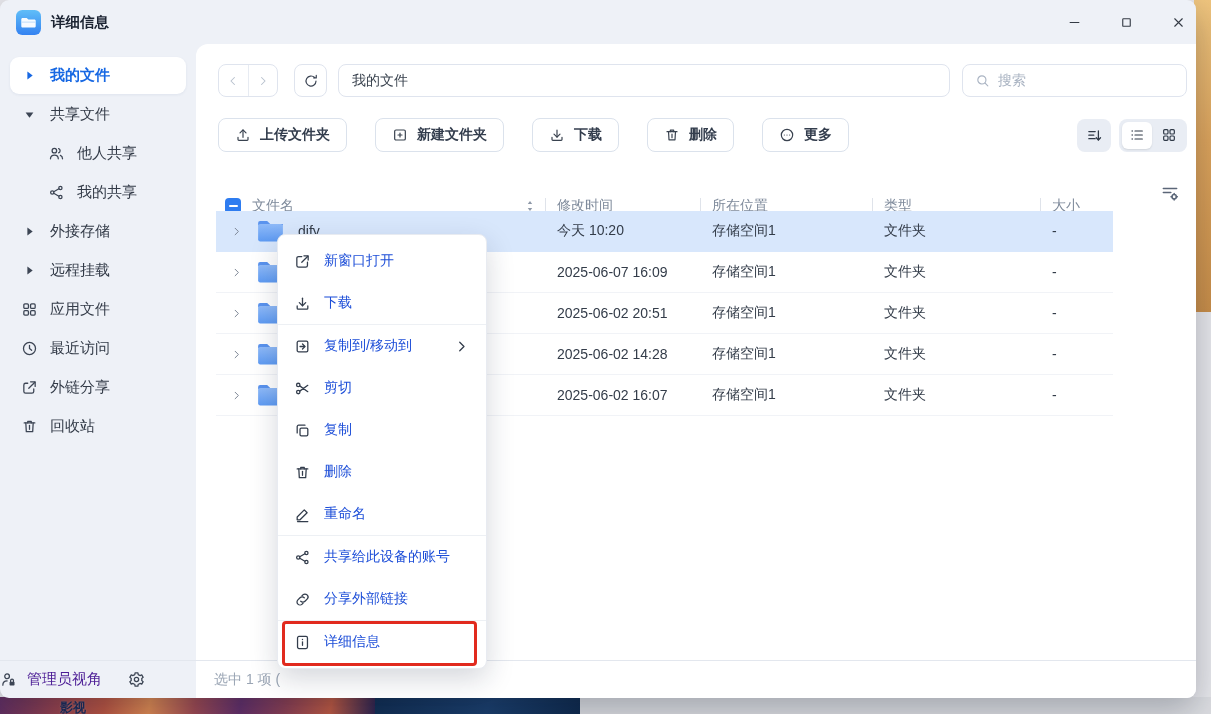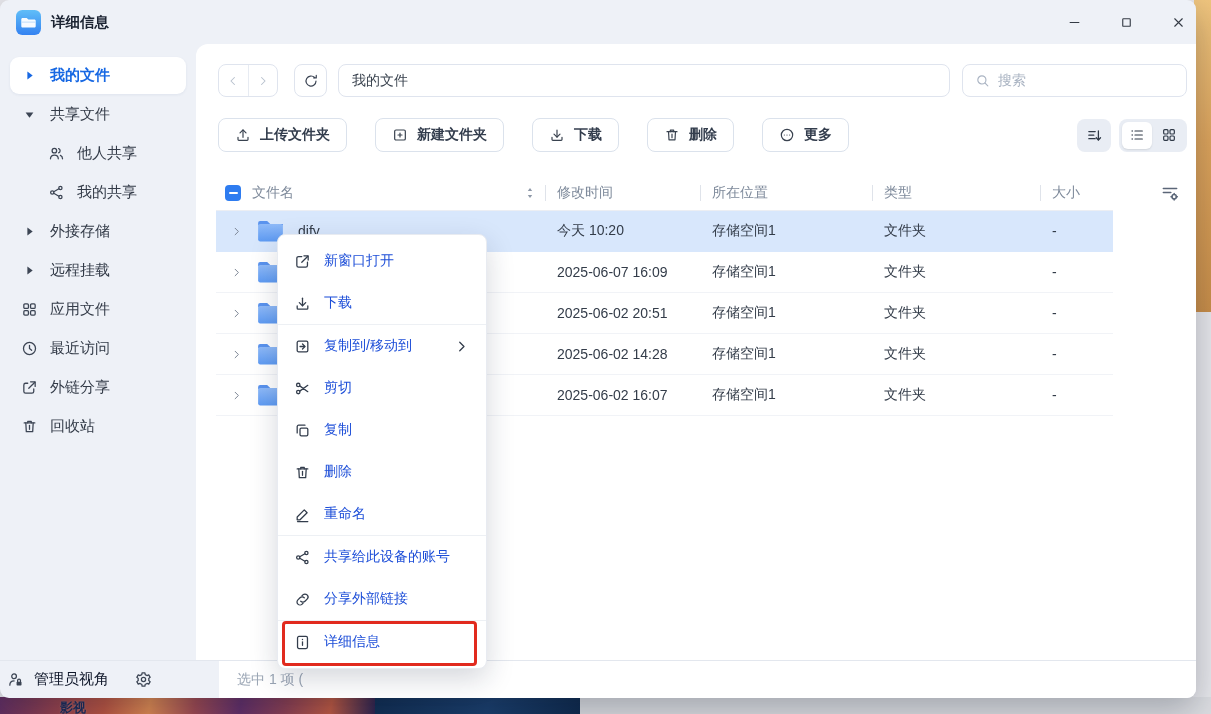--- a/index.html
+++ b/index.html
@@ -69,21 +69,21 @@
   .view-tools { margin-left:auto; display:flex; gap:8px; align-items:center; }
   .tool-btn { width:34px; height:33px; background:#e9edf4; border-radius:8px; display:flex; align-items:center;
     justify-content:center; color:#2f3947; cursor:pointer; }
   .tool-btn .ic { width:17px; height:17px; }
   .seg { width:68px; height:33px; background:#e9edf4; border-radius:8px; display:flex; padding:3px; gap:2px; }
   .seg-btn { flex:1; border-radius:6px; display:flex; align-items:center; justify-content:center; color:#2f3947; cursor:pointer; }
   .seg-btn .ic { width:16px; height:16px; }
   .seg-btn.active { background:#fff; box-shadow:0 1px 2px rgba(0,0,0,.10); }
 
   
-  .thead { position:absolute; left:20px; top:131px; width:897px; height:36px; display:grid;
+  .thead { position:absolute; left:20px; top:144px; width:897px; height:36px; display:grid;
     grid-template-columns:27px 293px 155px 172px 168px 73px; align-items:center; padding-left:9px;
     color:#7e8a9b; font-size:14px; border-bottom:1px solid #eceef3; }
   .th { position:relative; padding-left:12px; display:flex; align-items:center; }
   .th.with-sep::before { content:''; position:absolute; left:0; top:50%; transform:translateY(-50%);
     width:1px; height:16px; background:#dfe3ea; }
   .th-name { justify-content:space-between; padding-right:8px; padding-left:0; }
   .sort-carets { width:14px; height:14px; color:#8e98a8; }
   .cbx { width:16px; height:16px; background:#2e7cf0; border-radius:4px; position:relative; cursor:pointer; }
   .cbx::after { content:''; position:absolute; left:3.5px; right:3.5px; top:7px; height:2px; background:#fff; border-radius:1px; }
   .col-settings-btn { position:absolute; right:16px; top:139px; width:20px; height:20px; color:#5b6678; cursor:pointer; }
@@ -92,21 +92,21 @@
   .trow { height:41px; display:grid; grid-template-columns:25px 43px 247px 155px 172px 168px 73px;
     align-items:center; padding-left:14px; border-bottom:1px solid #f1f3f7; font-size:14px; color:#333c49; cursor:pointer; }
   .trow.selected { background:#d8e7fc; border-bottom-color:#d8e7fc; }
   .row-chevron { width:13px; height:13px; color:#7a8493; }
   .folder-ic { width:31px; height:26px; }
   .cell { padding-left:12px; overflow:hidden; white-space:nowrap; }
   .cell.name { padding-left:0; }
 
   
   .statusbar { position:absolute; left:0; right:0; bottom:0; height:38px; border-top:1px solid #e3e7ee; display:flex; }
-  .status-left { width:219px; display:flex; align-items:center; padding-left:7px; font-size:15px; color:#0f172a; }
+  .status-left { width:196px; display:flex; align-items:center; padding-left:0; font-size:15px; color:#4c1d95; }
   .status-left .ic { width:17px; height:17px; color:#3c4554; }
   .admin-label { margin-left:10px; }
   .gear-btn { margin-left:26px; width:17px; height:17px; color:#3c4554; cursor:pointer; }
   .status-right { flex:1; background:#fff; display:flex; align-items:center; padding-left:18px;
     font-size:14px; color:#9aa5b4; }
 
   
   .context-menu { position:absolute; left:277px; top:234px; width:210px; background:#fff;
     border:1px solid #e8ebf1; border-radius:8px; box-shadow:0 10px 28px rgba(20,35,60,.18);
     padding:5px 0; z-index:50; }

